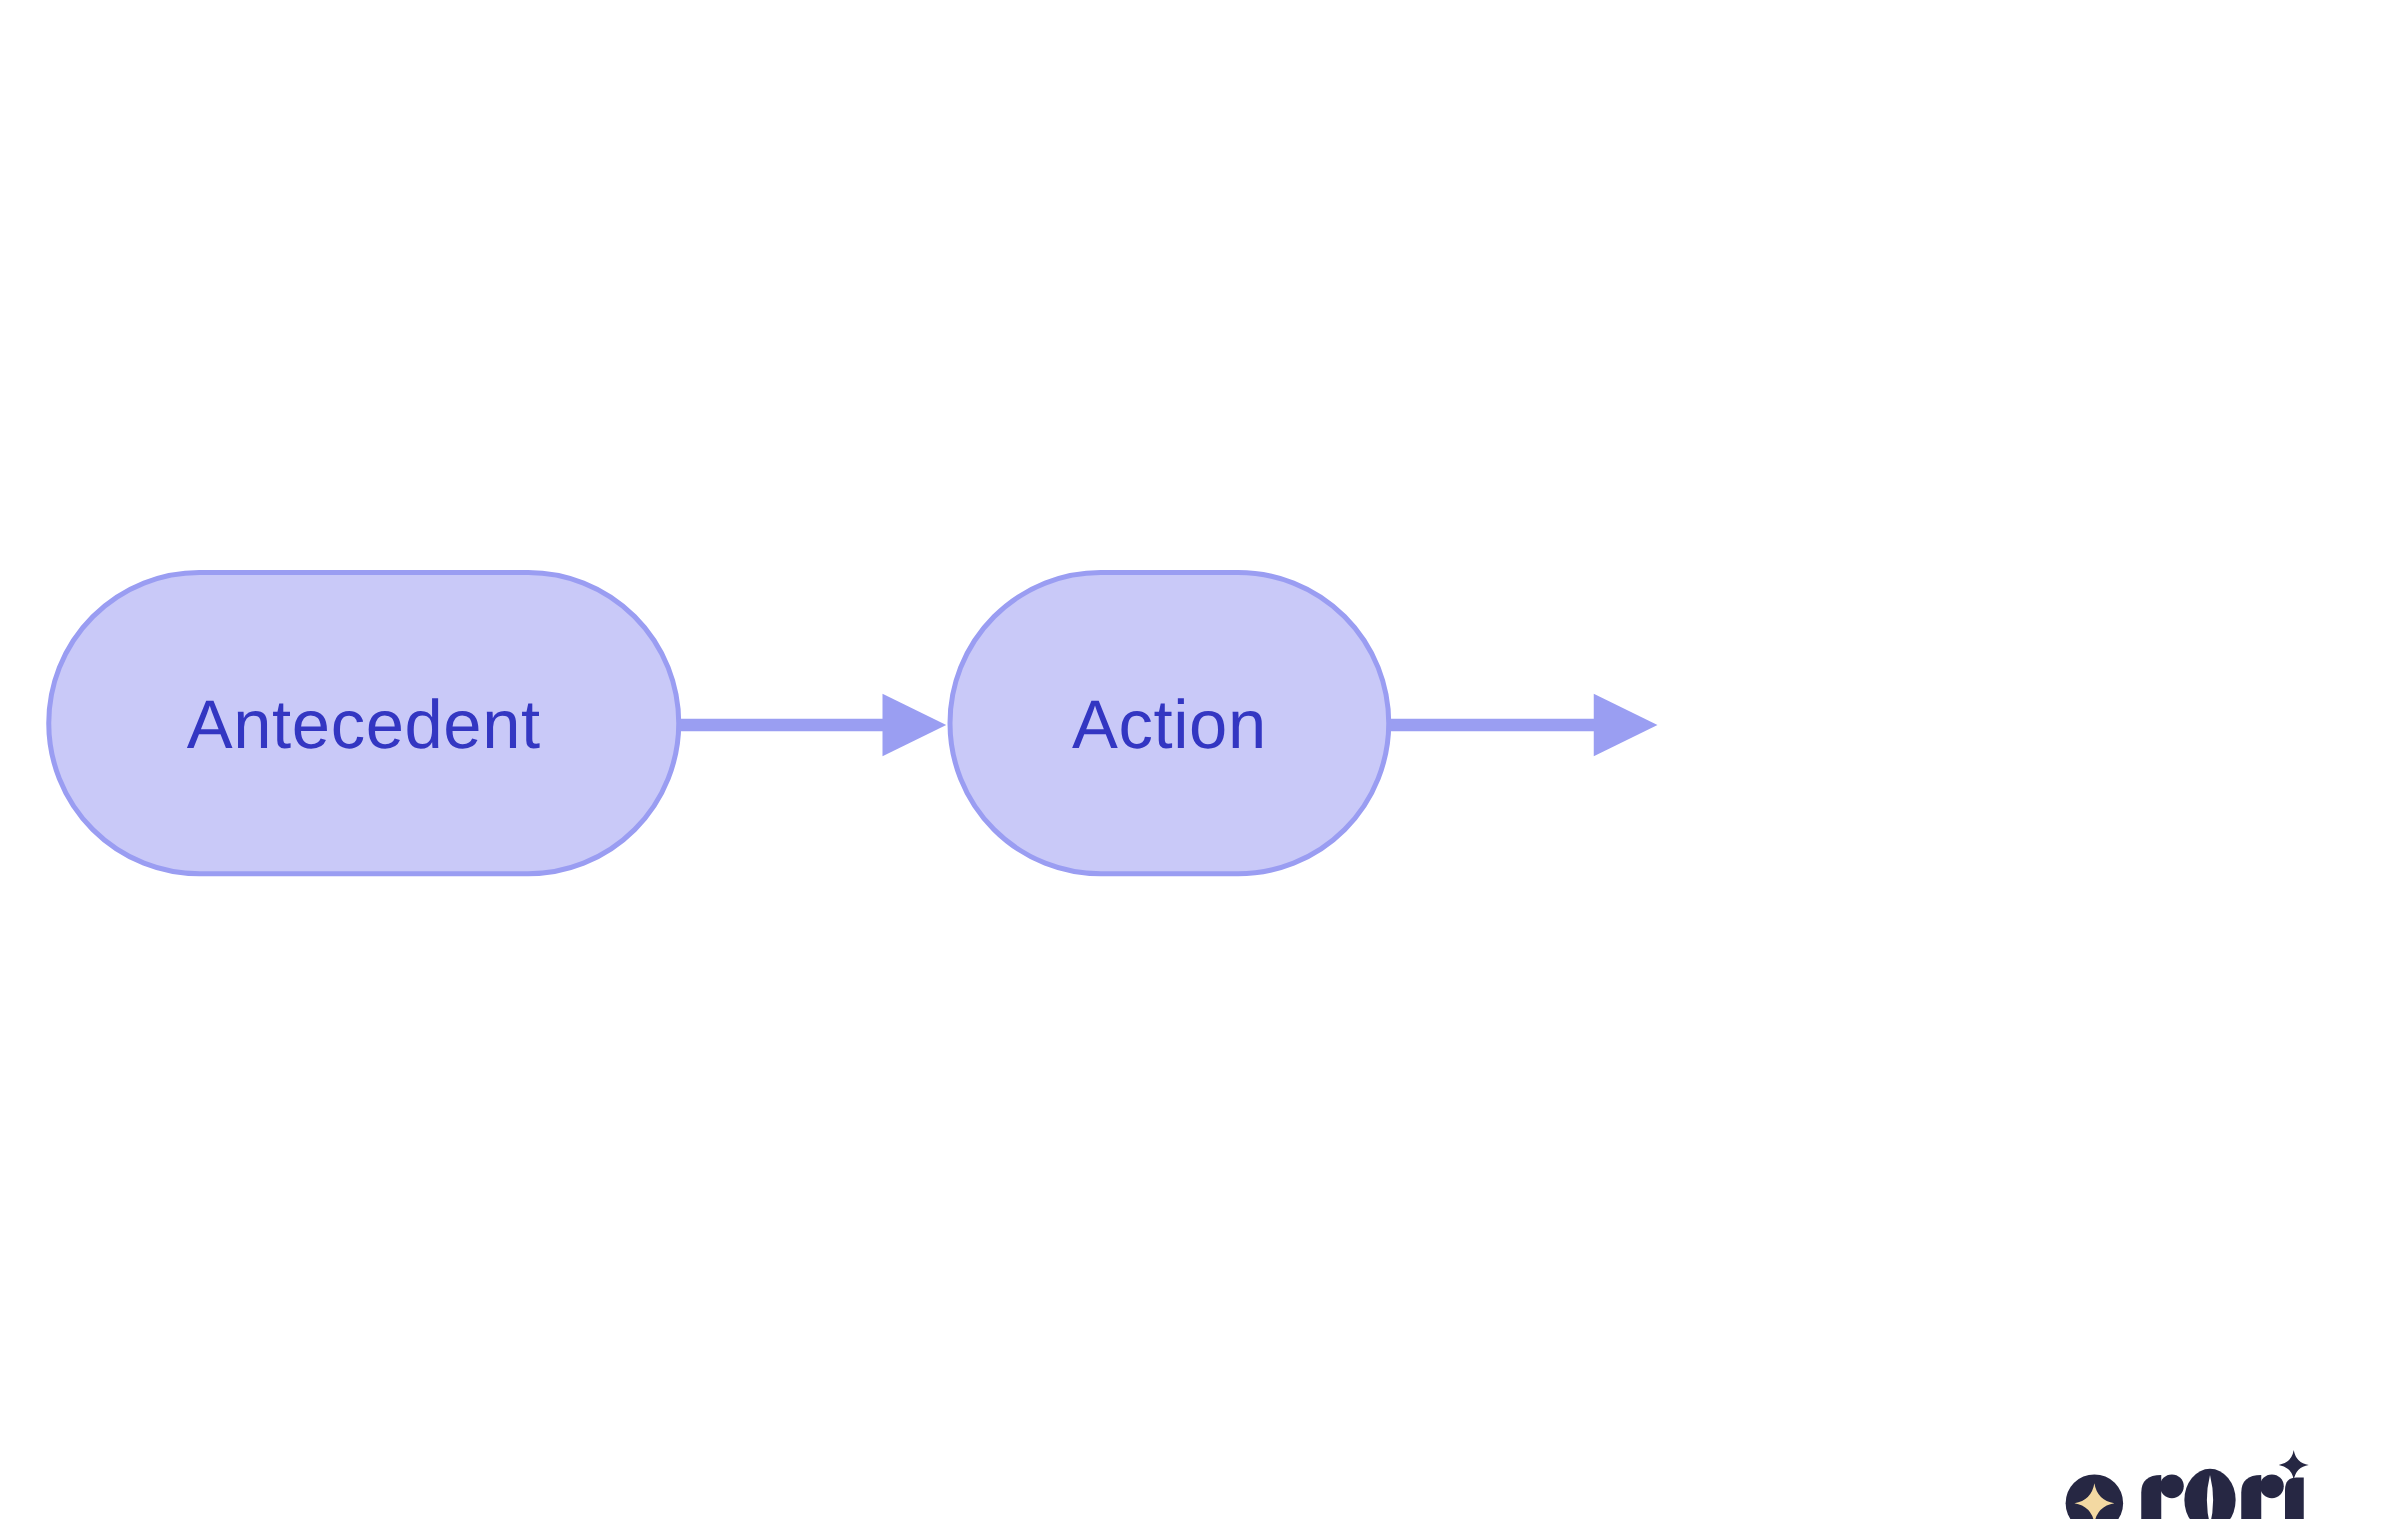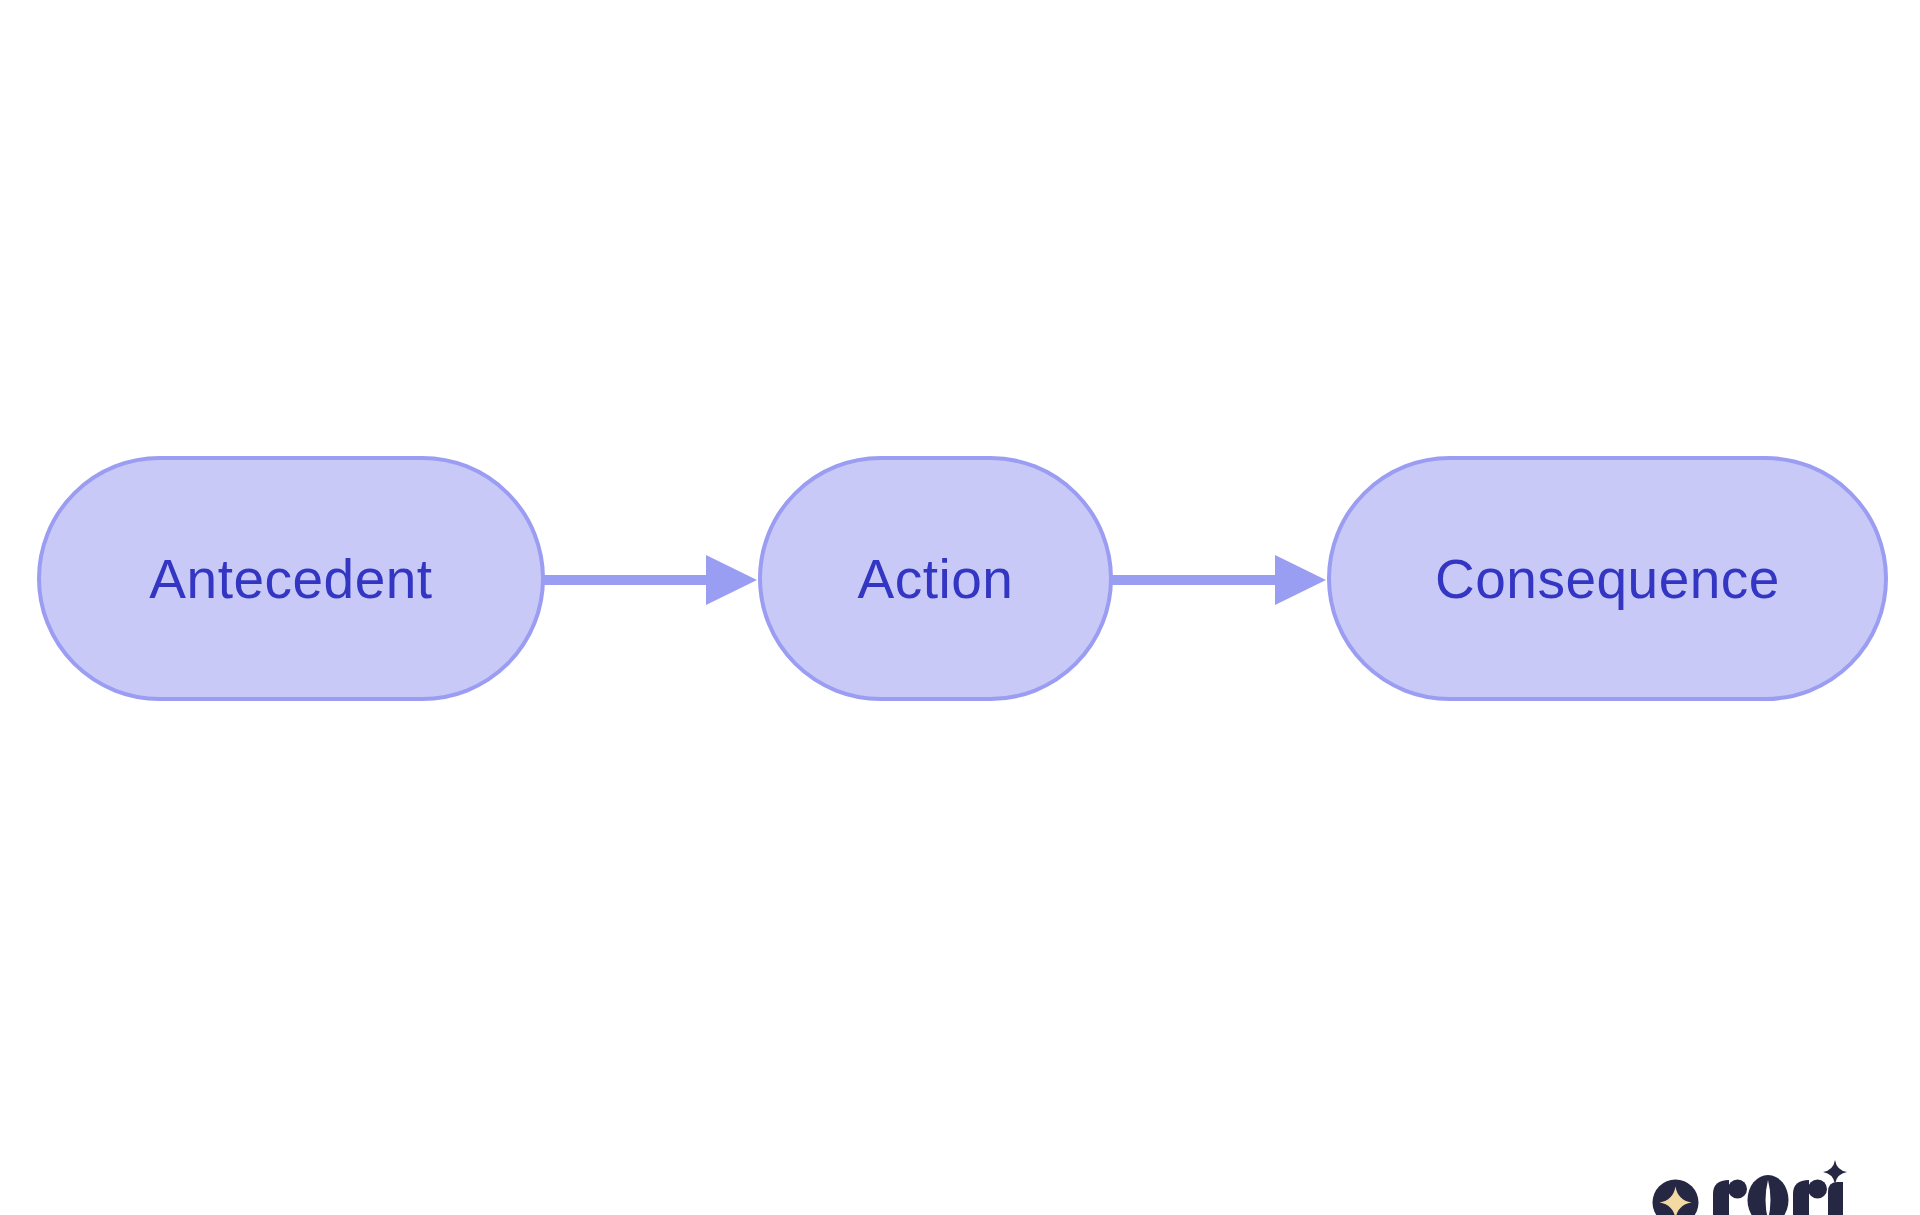--- a/index.html
+++ b/index.html
@@ -55,23 +55,20 @@
 <div class="canvas">
 
   <div class="node node-antecedent">
     <span>Antecedent</span>
   </div>
 
   <div class="node node-action">
     <span>Action</span>
   </div>
 
-  <div class="node node-consequence">
-    <span>Consequence</span>
-  </div>
 
   <svg class="arrow arrow-1" viewBox="0 0 216 64" aria-hidden="true">
     <line x1="0" y1="32" x2="164" y2="32"></line>
     <polygon points="163,7 163,57 214,32"></polygon>
   </svg>
 
   <svg class="arrow arrow-2" viewBox="0 0 216 64" aria-hidden="true">
     <line x1="0" y1="32" x2="164" y2="32"></line>
     <polygon points="163,7 163,57 214,32"></polygon>
   </svg>

